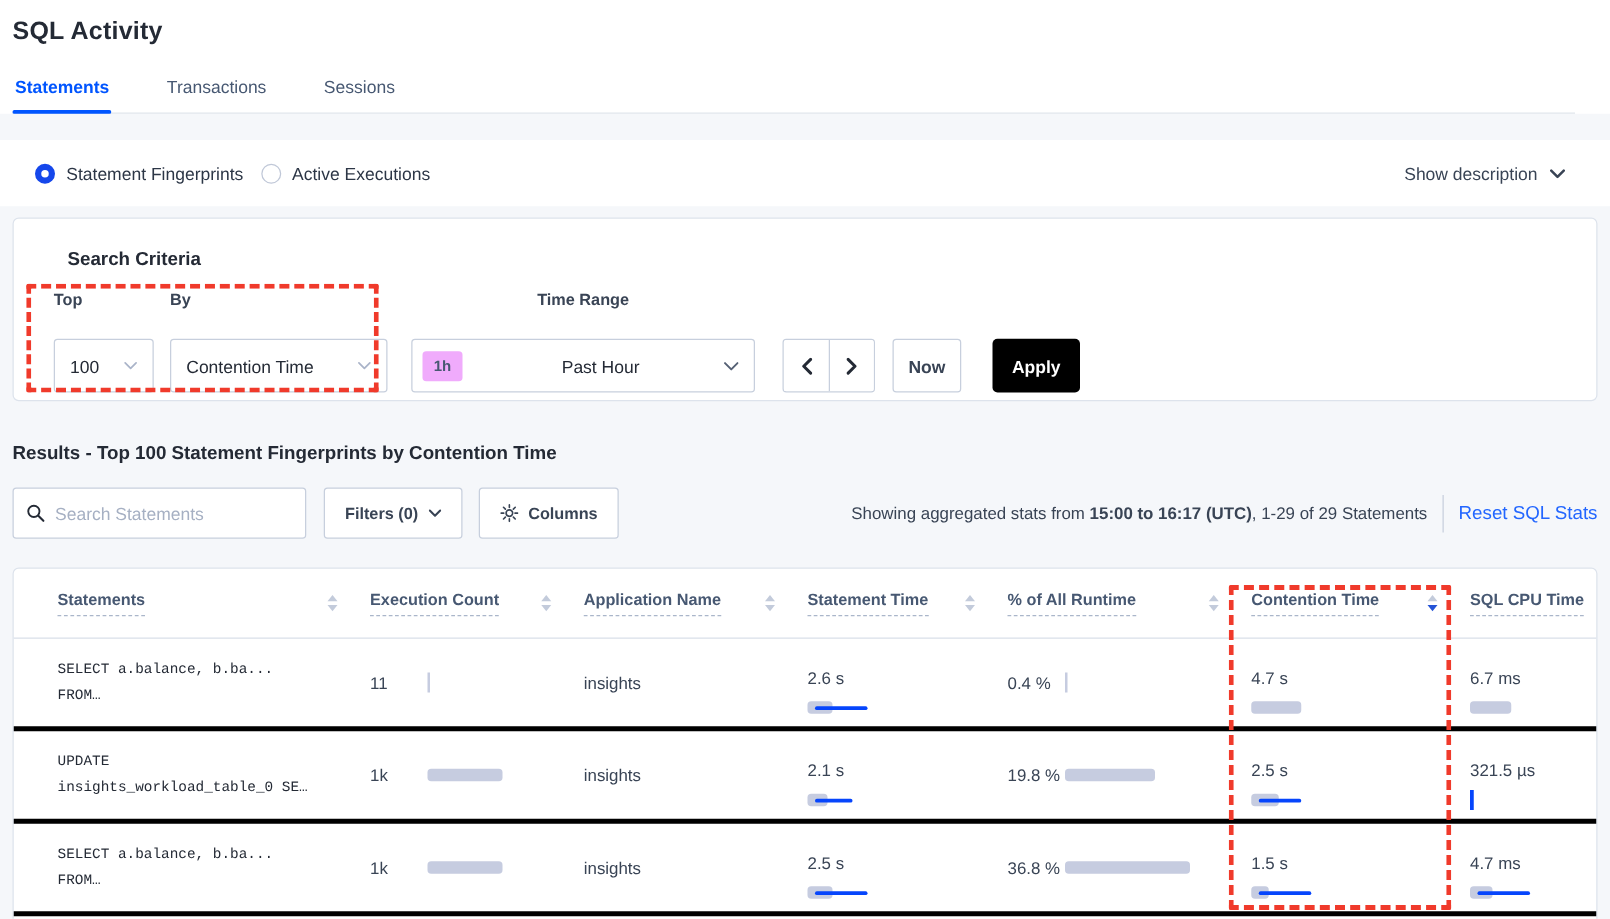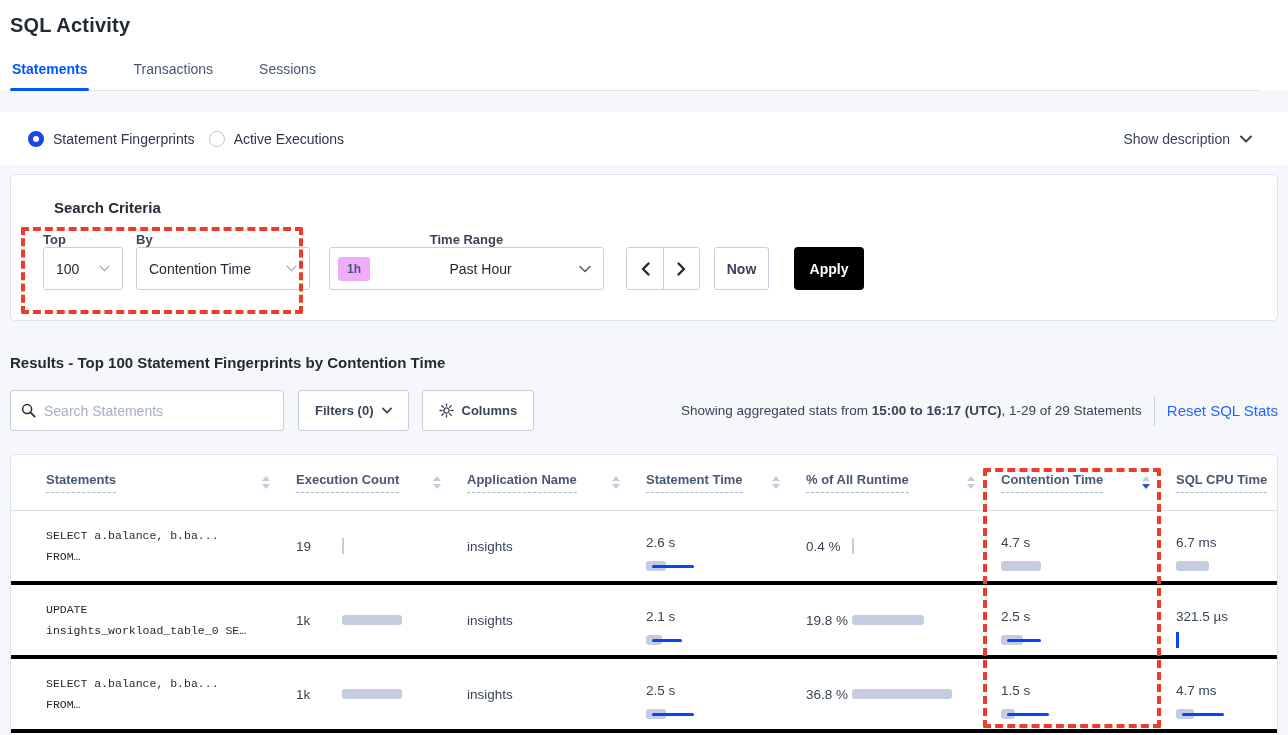--- a/index.html
+++ b/index.html
@@ -29,40 +29,40 @@
   .radio-dot.off { border:1px solid #c0c8d8; }
   .radio-label { font-size:14px; color:#2c3646; }
   .show-desc { display:flex; align-items:center; gap:10px; font-size:14px; color:#394455; cursor:pointer; }
 
   
   .card { background:#fff; border:1px solid #dde3ec; border-radius:5px; margin:0 10px; }
   .criteria-card { margin-top:9px; height:147px; padding:24px 20px 0 43px; position:relative; }
   .criteria-title { font-size:15px; font-weight:700; color:#242a35; }
   .criteria-form { display:flex; align-items:flex-end; margin-top:16px; }
   .field { display:flex; flex-direction:column; }
-  .field-label { font-size:13px; font-weight:700; color:#394455; margin-bottom:0; }
+  .field-label { font-size:13px; font-weight:700; color:#394455; margin-bottom:24px; }
   .select-box { height:43px; background:#fff; border:1px solid #c7cfdd; border-radius:3px; display:flex; align-items:center; padding:0 12px; font-size:14px; color:#242a35; cursor:pointer; }
   .select-box .sel-value { flex:1; }
   .field-top { margin-left:-11px; }
   .field-top .select-box { width:80px; }
   .field-by { margin-left:13px; }
   .field-by .select-box { width:174px; }
   .field-time { margin-left:19px;text-align:center; }
   .field-time .select-box { width:275px; padding-left:8px; }
   .time-badge { background:#f0abfc; color:#475872; font-size:12px; font-weight:700; border-radius:3px; padding:5px 9px; margin-right:12px; }
   .chev-group { display:flex; margin-left:22px; border:1px solid #c7cfdd; border-radius:3px; overflow:hidden; height:43px; }
   .chev-btn { width:36px; height:100%; background:#fff; border:none; display:flex; align-items:center; justify-content:center; cursor:pointer; }
   .chev-btn + .chev-btn { border-left:1px solid #c7cfdd; }
   .now-btn { margin-left:14px; height:43px; width:55px; background:#fff; border:1px solid #c7cfdd; border-radius:3px; font-size:14px; font-weight:700; color:#394455; cursor:pointer; font-family:inherit; }
   .apply-btn { margin-left:25px; height:43px; width:70px; background:#000000; border:none; border-radius:4px; color:#fff; font-size:14px; font-weight:700; cursor:pointer; font-family:inherit; }
 
   
   .results-heading { font-size:15px; font-weight:700; color:#242a35; margin:33px 10px 0 10px; }
   .results-controls { display:flex; align-items:center; margin:19px 10px 0 10px; height:41px; }
-  .search-input-wrap { width:274px; height:41px; background:#fff; border:1px solid #c7cfdd; border-radius:3px; display:flex; align-items:center; padding:0 10px; }
+  .search-input-wrap { width:235px; height:41px; background:#fff; border:1px solid #c7cfdd; border-radius:3px; display:flex; align-items:center; padding:0 10px; }
   .search-input-wrap input { border:none; outline:none; flex:1; font-size:14px; color:#242a35; font-family:inherit; background:transparent; margin-left:8px; }
   .search-input-wrap input::placeholder { color:#a6b0c3; }
   .ctl-btn { height:41px; background:#fff; border:1px solid #c7cfdd; border-radius:3px; display:flex; align-items:center; gap:8px; padding:0 16px; font-size:13px; font-weight:700; color:#394455; cursor:pointer; font-family:inherit; }
   .filters-btn { margin-left:14px; }
   .columns-btn { margin-left:13px; }
   .stats-note { margin-left:auto; font-size:13.5px; color:#394455; white-space:nowrap; }
   .stats-note b { font-weight:700; }
   .v-divider { width:1px; height:30px; background:#c7cfdd; margin:0 12px; }
   .reset-link { font-size:15px; color:#2266ff; cursor:pointer; white-space:nowrap; }
 
@@ -265,21 +265,21 @@
         <span class="th-label">SQL CPU Time</span>
       </div>
     </div>
 
     <div class="trow">
       <div class="stmt-cell">
         <div>SELECT a.balance, b.ba...</div>
         <div>FROM…</div>
       </div>
       <div class="hcell">
-        <span class="num">19</span>
+        <span class="num">11</span>
         <span class="bar-wrap">
             <span class="bar-gray tick"></span>
           </span>
       </div>
       <div class="app-cell">insights</div>
       <div class="vcell">
         <span class="num">2.6 s</span>
         <span class="bar-wrap">
             <span class="bar-gray" style="width: 20px;"></span>
             <span class="bar-blue" style="width: 42px;"></span>

